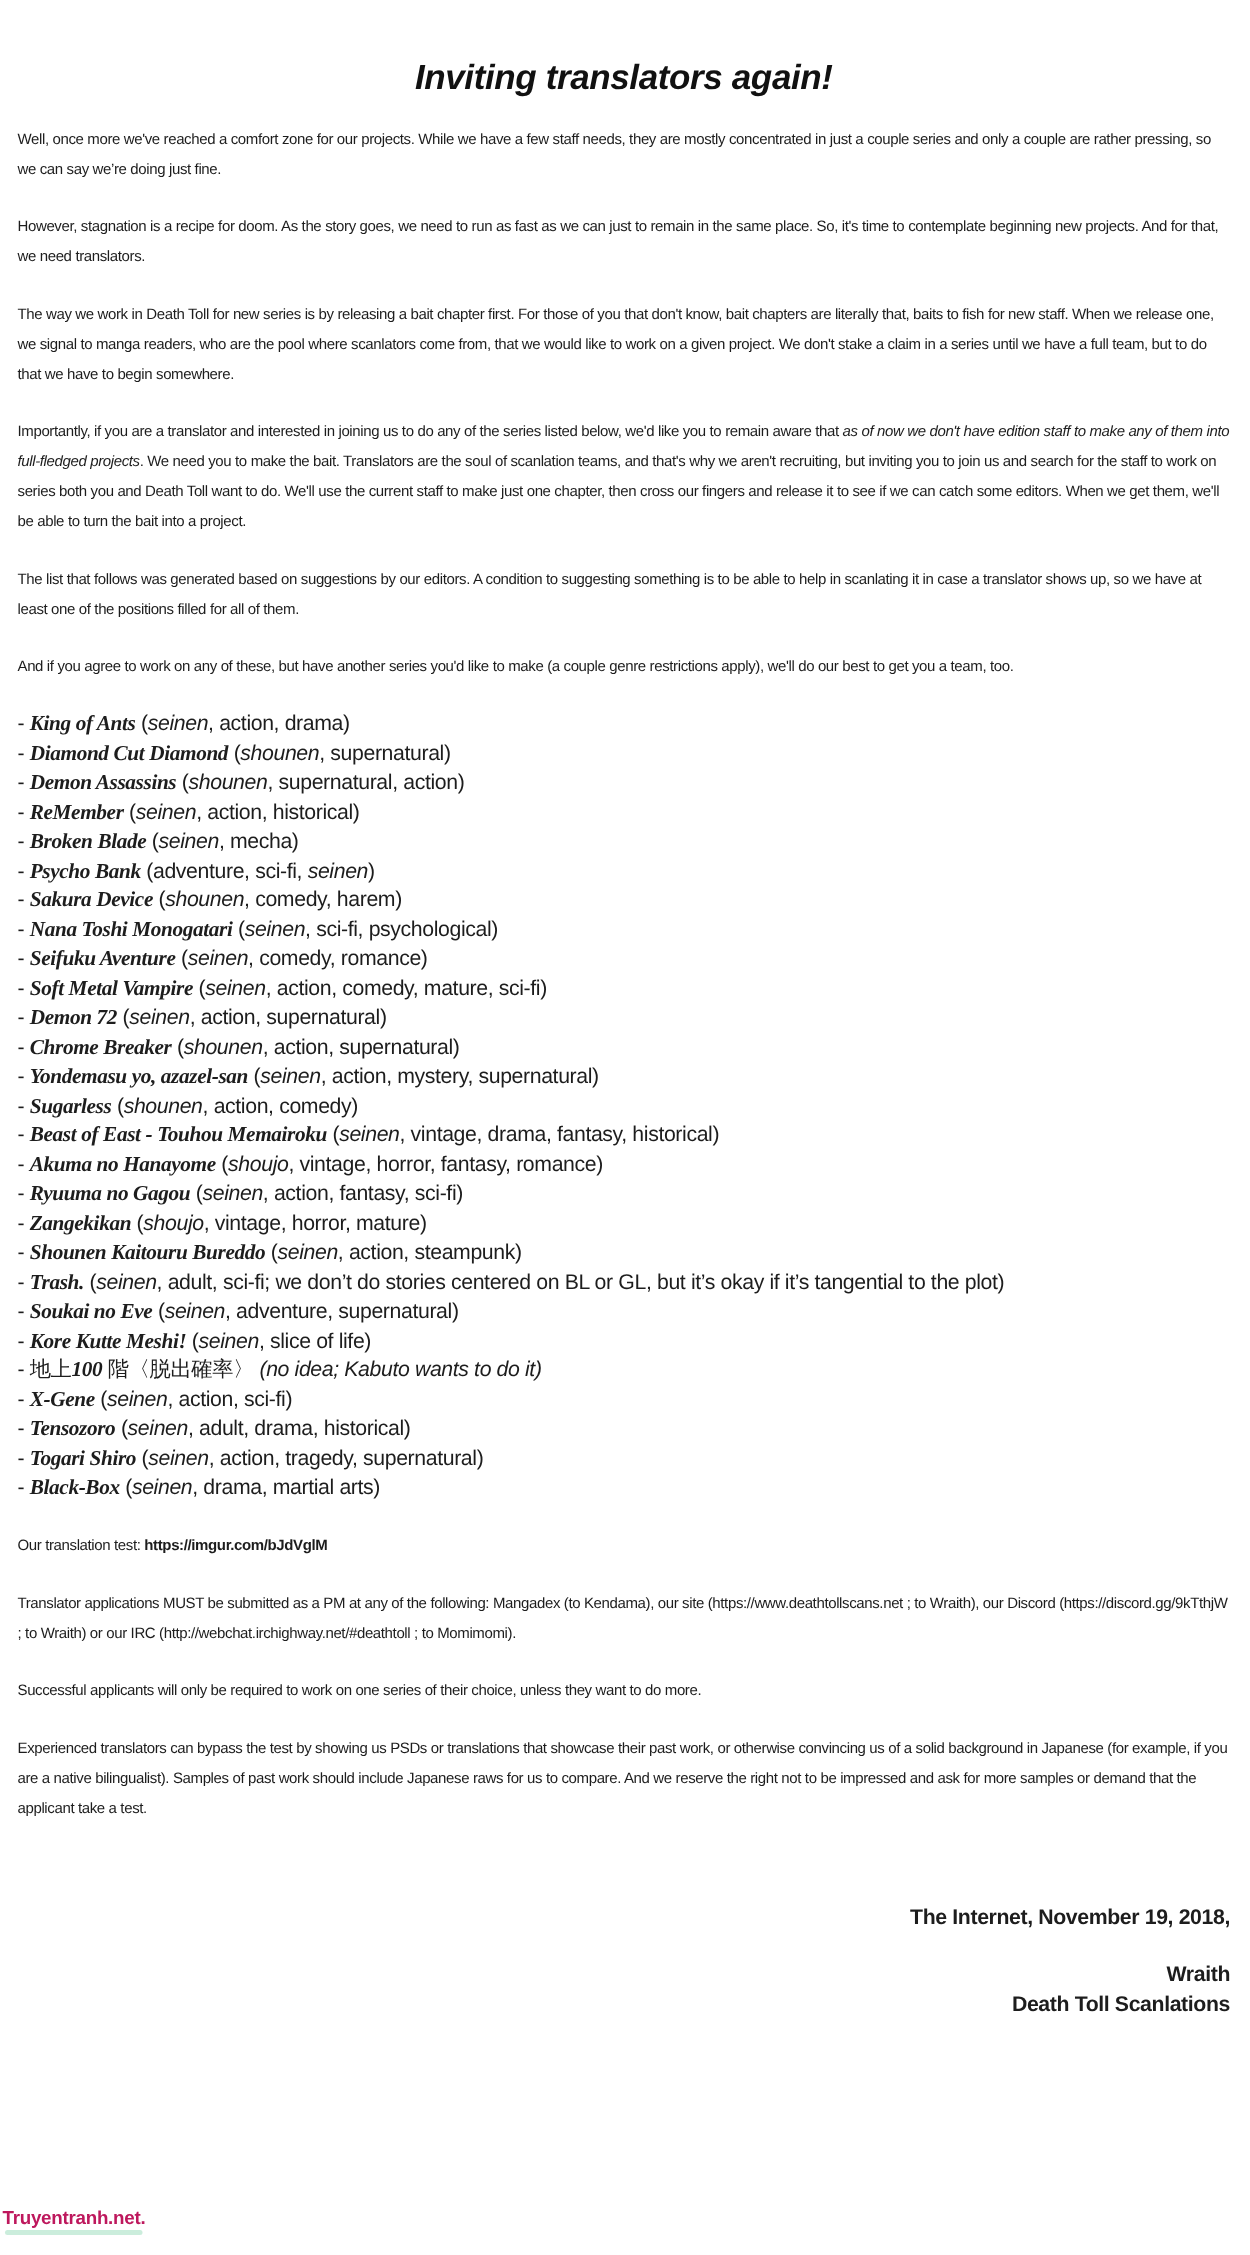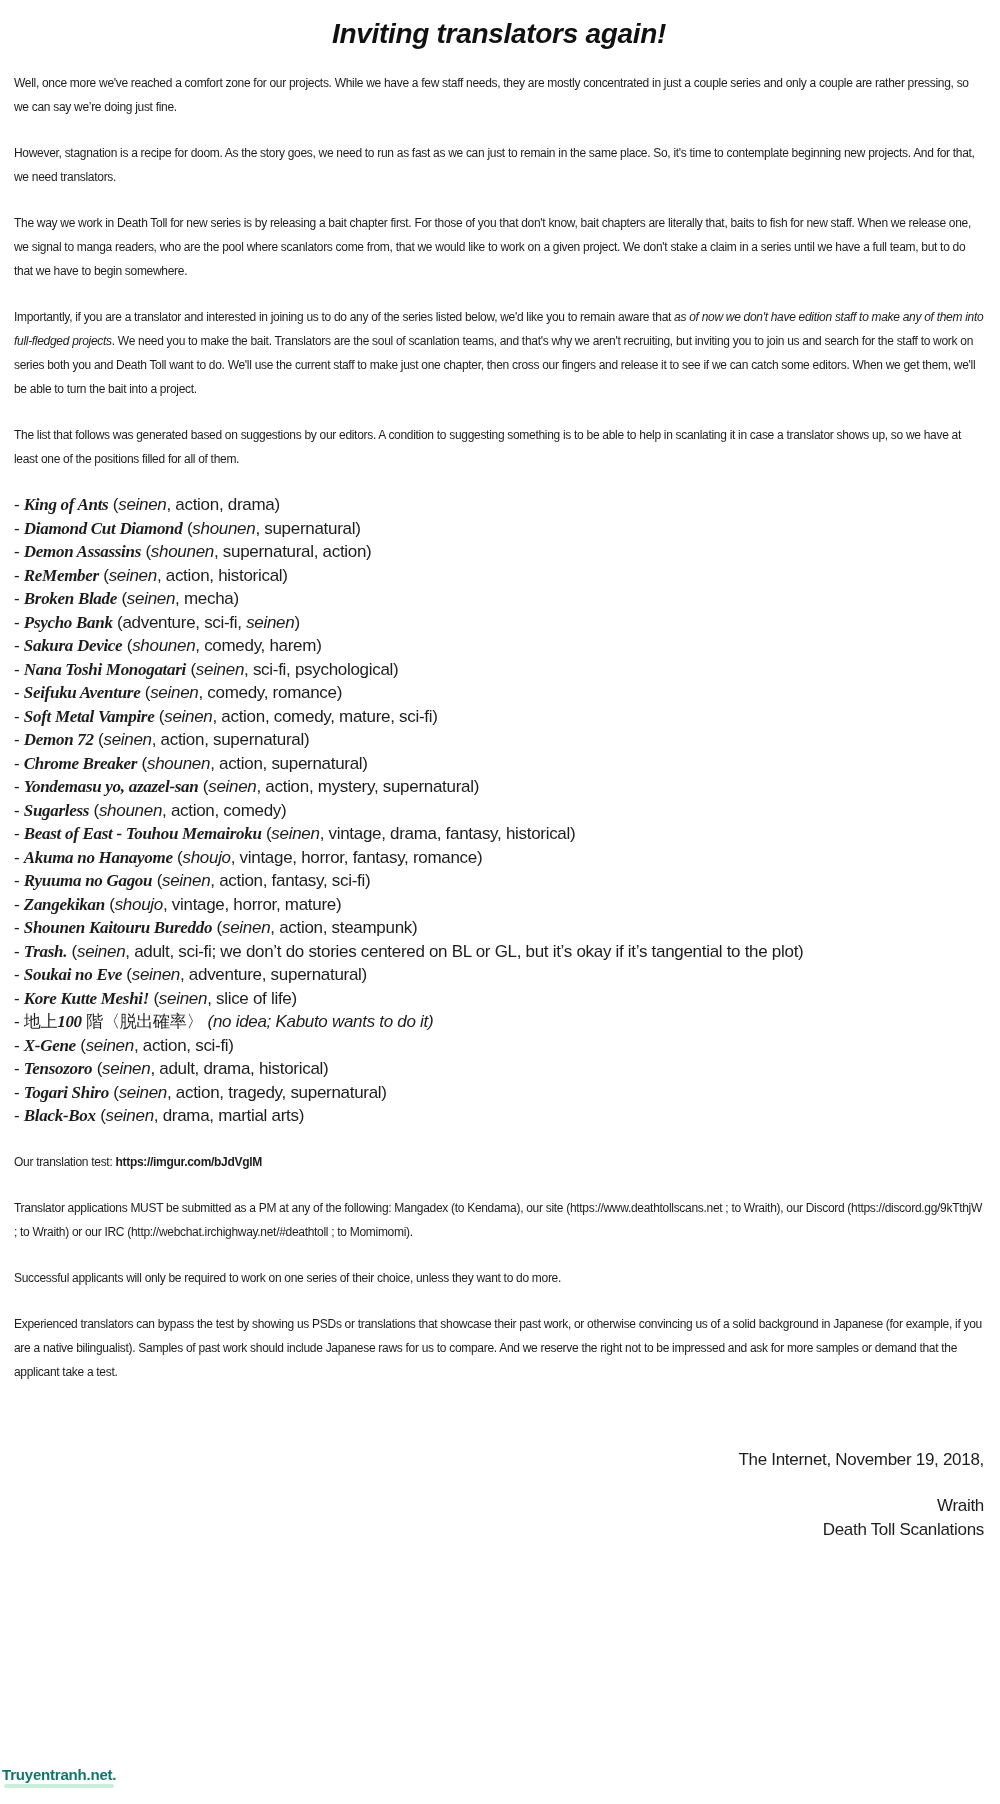--- a/index.html
+++ b/index.html
@@ -8,20 +8,21 @@
     height: 1804px;
     background: #ffffff;
     overflow: hidden;
     position: relative;
     font-family: "Liberation Sans", "DejaVu Sans", sans-serif;
     color: #1d1d1d;
     -webkit-font-smoothing: antialiased;
   }
   .page {
     padding: 10px 16px 0 14px;
+    margin-top: 28px;
   }
   h1.doc-title {
     text-align: center;
     font-size: 28px;
     line-height: 1.25;
     font-weight: bold;
     font-style: italic;
     margin: 6px 0 20px 0;
     color: #111111;
     letter-spacing: -0.3px;
@@ -44,20 +45,21 @@
   .seg-p { font-style: normal; font-weight: normal; }
   .seg-i { font-style: italic; }
   .seg-b { font-weight: bold; }
   .seg-bi { font-weight: bold; font-style: italic; font-family: Liberation Serif, serif; }
   .signature {
     margin-top: 64px;
     text-align: right;
     font-size: 17px;
     line-height: 24px;
     letter-spacing: -0.3px;
+    font-weight: bold;
   }
   .signature .sig-dateline { margin: 0 0 22px 0; }
   .signature .sig-line { margin: 0; }
   .watermark {
     position: absolute;
     left: 2px;
     top: 1766px;
     font-size: 15px;
     font-weight: bold;
     letter-spacing: -0.2px;
@@ -79,20 +81,21 @@
 <div class="page">
 
   <h1 class="doc-title">Inviting translators again!</h1>
 
   <div id="intro-paragraphs">
       <p class="para"><span class="seg-p">Well, once more we've reached a comfort zone for our projects. While we have a few staff needs, they are mostly concentrated in just a couple series and only a couple are rather pressing, so we can say we’re doing just fine.</span></p>
       <p class="para"><span class="seg-p">However, stagnation is a recipe for doom. As the story goes, we need to run as fast as we can just to remain in the same place. So, it's time to contemplate beginning new projects. And for that, we need translators.</span></p>
       <p class="para"><span class="seg-p">The way we work in Death Toll for new series is by releasing a bait chapter first. For those of you that don't know, bait chapters are literally that, baits to fish for new staff. When we release one, we signal to manga readers, who are the pool where scanlators come from, that we would like to work on a given project. We don't stake a claim in a series until we have a full team, but to do that we have to begin somewhere.</span></p>
       <p class="para"><span class="seg-p">Importantly, if you are a translator and interested in joining us to do any of the series listed below, we'd like you to remain aware that </span><span class="seg-i">as of now we don't have edition staff to make any of them into full-fledged projects</span><span class="seg-p">. We need you to make the bait. Translators are the soul of scanlation teams, and that's why we aren't recruiting, but inviting you to join us and search for the staff to work on series both you and Death Toll want to do. We'll use the current staff to make just one chapter, then cross our fingers and release it to see if we can catch some editors. When we get them, we'll be able to turn the bait into a project.</span></p>
       <p class="para"><span class="seg-p">The list that follows was generated based on suggestions by our editors. A condition to suggesting something is to be able to help in scanlating it in case a translator shows up, so we have at least one of the positions filled for all of them.</span></p>
+      <p class="para"><span class="seg-p">And if you agree to work on any of these, but have another series you'd like to make (a couple genre restrictions apply), we'll do our best to get you a team, too.</span></p>
     </div>
 
   <div id="series-list" class="series-list">
       <div class="series-item"><span class="seg-p">- </span><span class="seg-bi">King of Ants</span><span class="seg-p"> (</span><span class="seg-i">seinen</span><span class="seg-p">, action, drama)</span></div>
       <div class="series-item"><span class="seg-p">- </span><span class="seg-bi">Diamond Cut Diamond</span><span class="seg-p"> (</span><span class="seg-i">shounen</span><span class="seg-p">, supernatural)</span></div>
       <div class="series-item"><span class="seg-p">- </span><span class="seg-bi">Demon Assassins</span><span class="seg-p"> (</span><span class="seg-i">shounen</span><span class="seg-p">, supernatural, action)</span></div>
       <div class="series-item"><span class="seg-p">- </span><span class="seg-bi">ReMember</span><span class="seg-p"> (</span><span class="seg-i">seinen</span><span class="seg-p">, action, historical)</span></div>
       <div class="series-item"><span class="seg-p">- </span><span class="seg-bi">Broken Blade</span><span class="seg-p"> (</span><span class="seg-i">seinen</span><span class="seg-p">, mecha)</span></div>
       <div class="series-item"><span class="seg-p">- </span><span class="seg-bi">Psycho Bank</span><span class="seg-p"> (adventure, sci-fi, </span><span class="seg-i">seinen</span><span class="seg-p">)</span></div>
       <div class="series-item"><span class="seg-p">- </span><span class="seg-bi">Sakura Device</span><span class="seg-p"> (</span><span class="seg-i">shounen</span><span class="seg-p">, comedy, harem)</span></div>
@@ -126,14 +129,14 @@
     </div>
 
   <div class="signature">
     <p class="sig-dateline">The Internet, November 19, 2018,</p>
     <p class="sig-line">Wraith</p>
     <p class="sig-line">Death Toll Scanlations</p>
   </div>
 
 </div>
 
-<div class="watermark" style="color: #0f766e;">Truyentranh.net.</div>
+<div class="watermark" style="color: #be185d;">Truyentranh.net.</div>
 <div class="watermark-sub"></div>
 
 </body></html>

